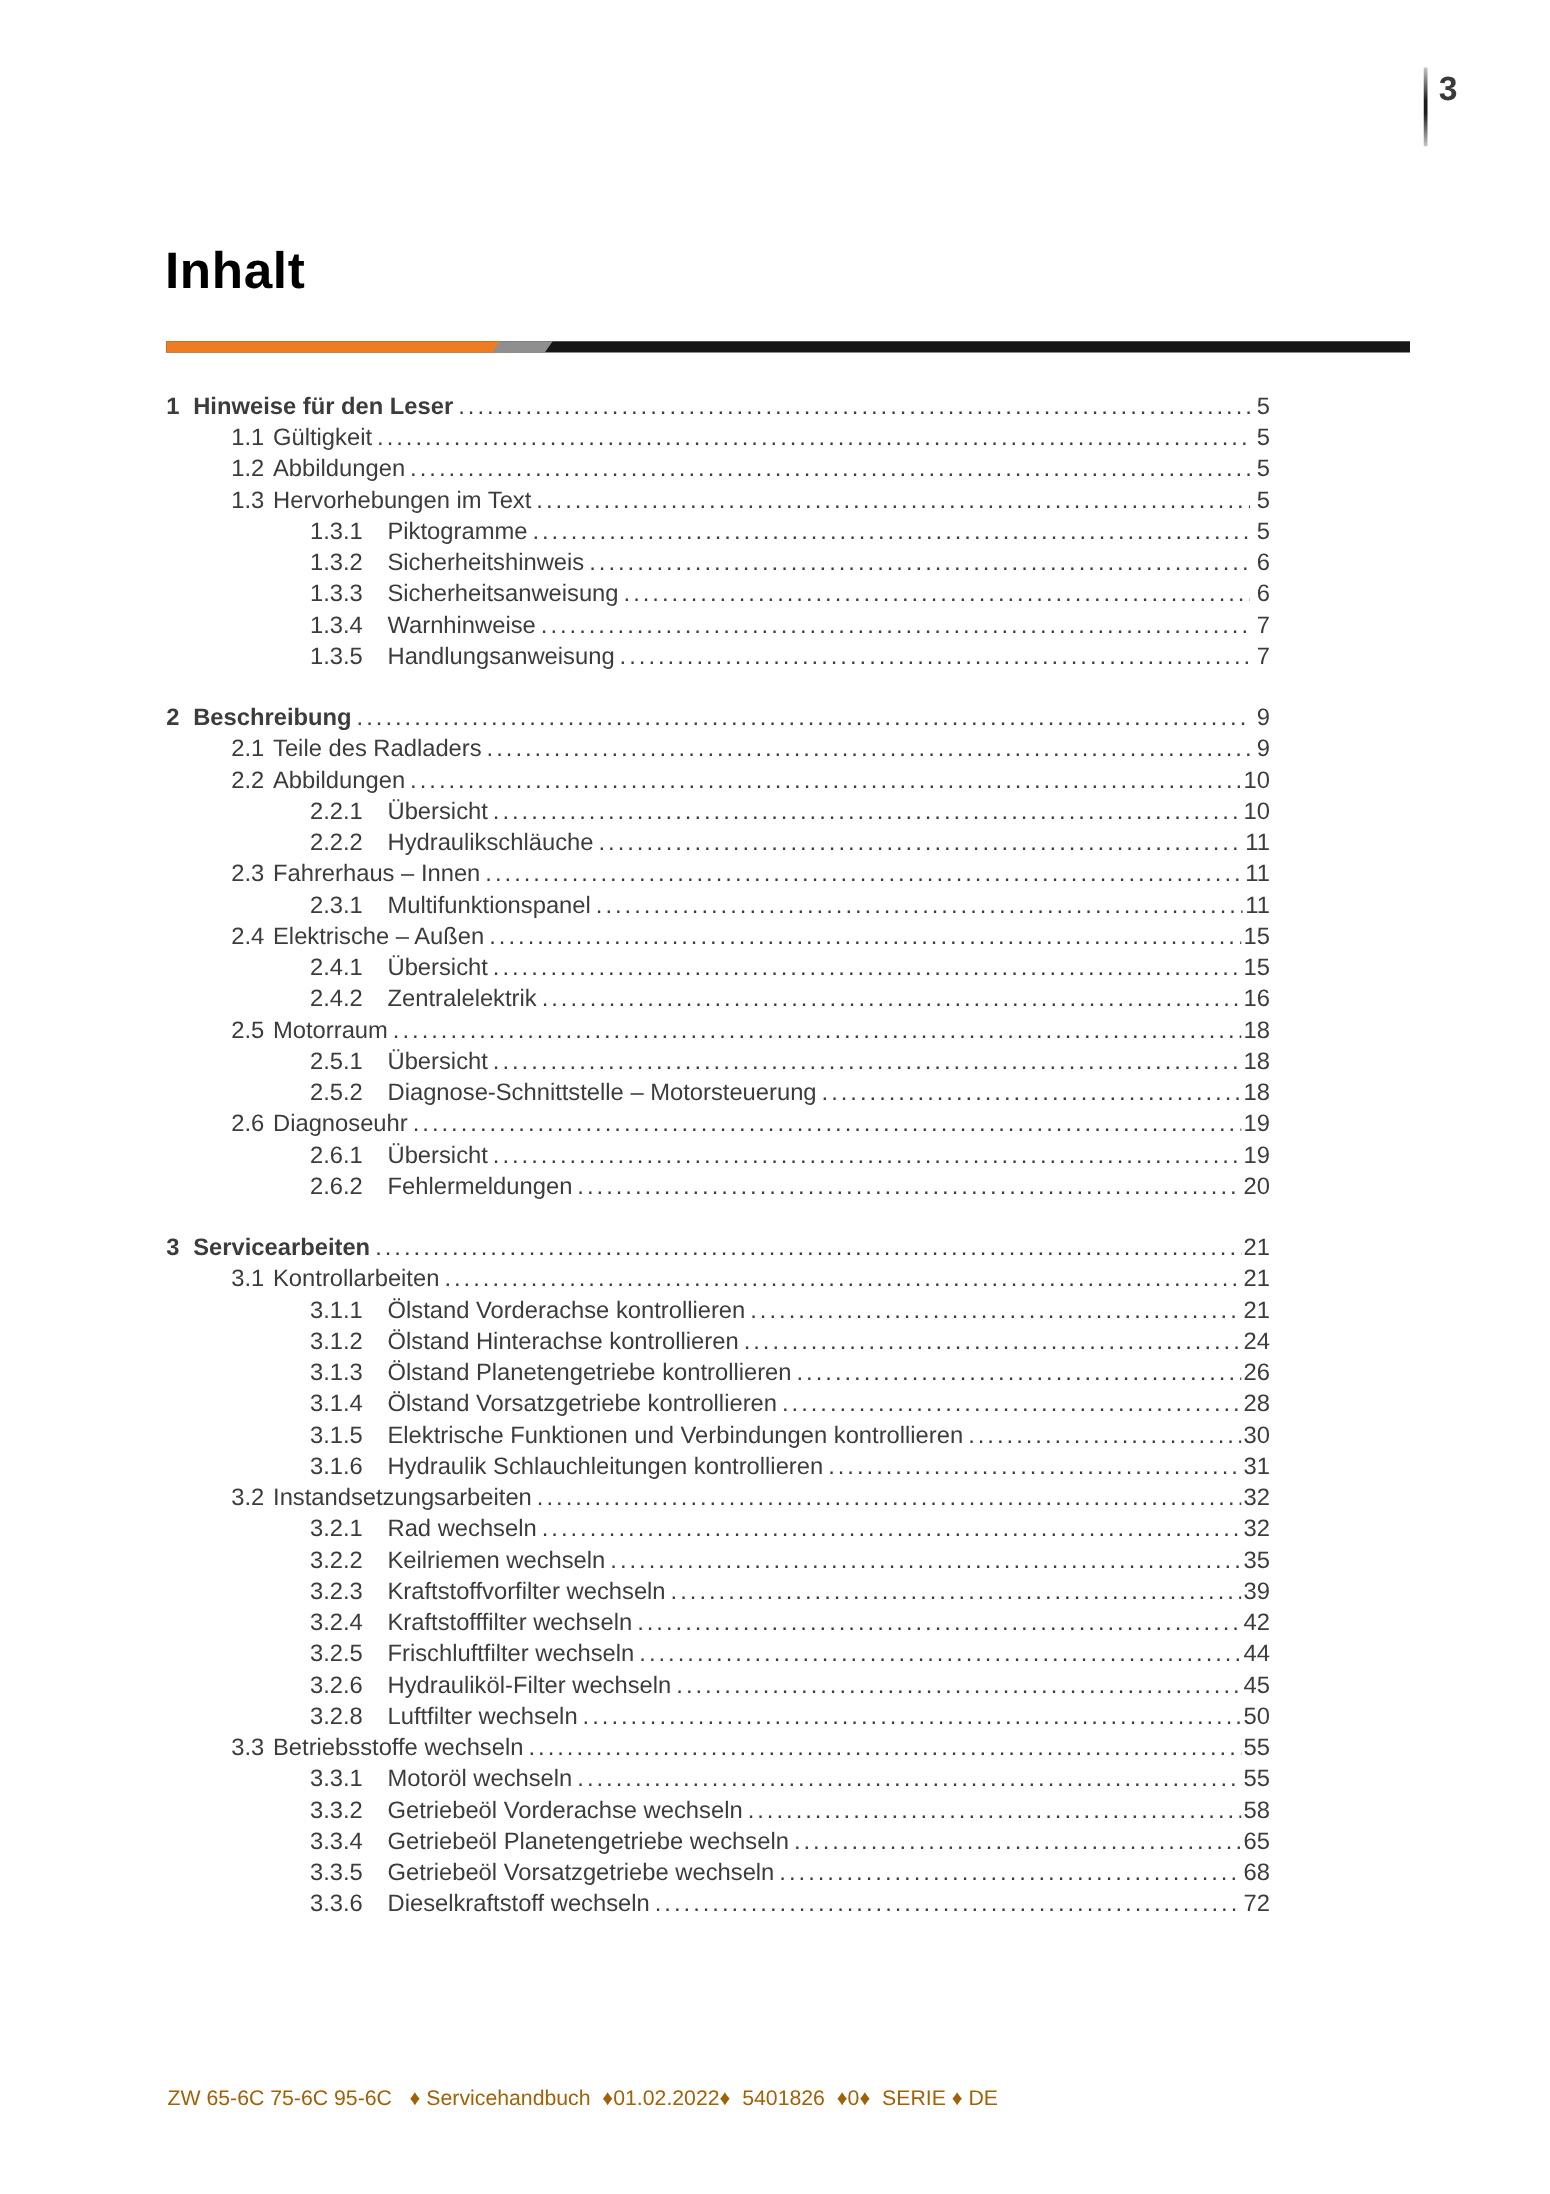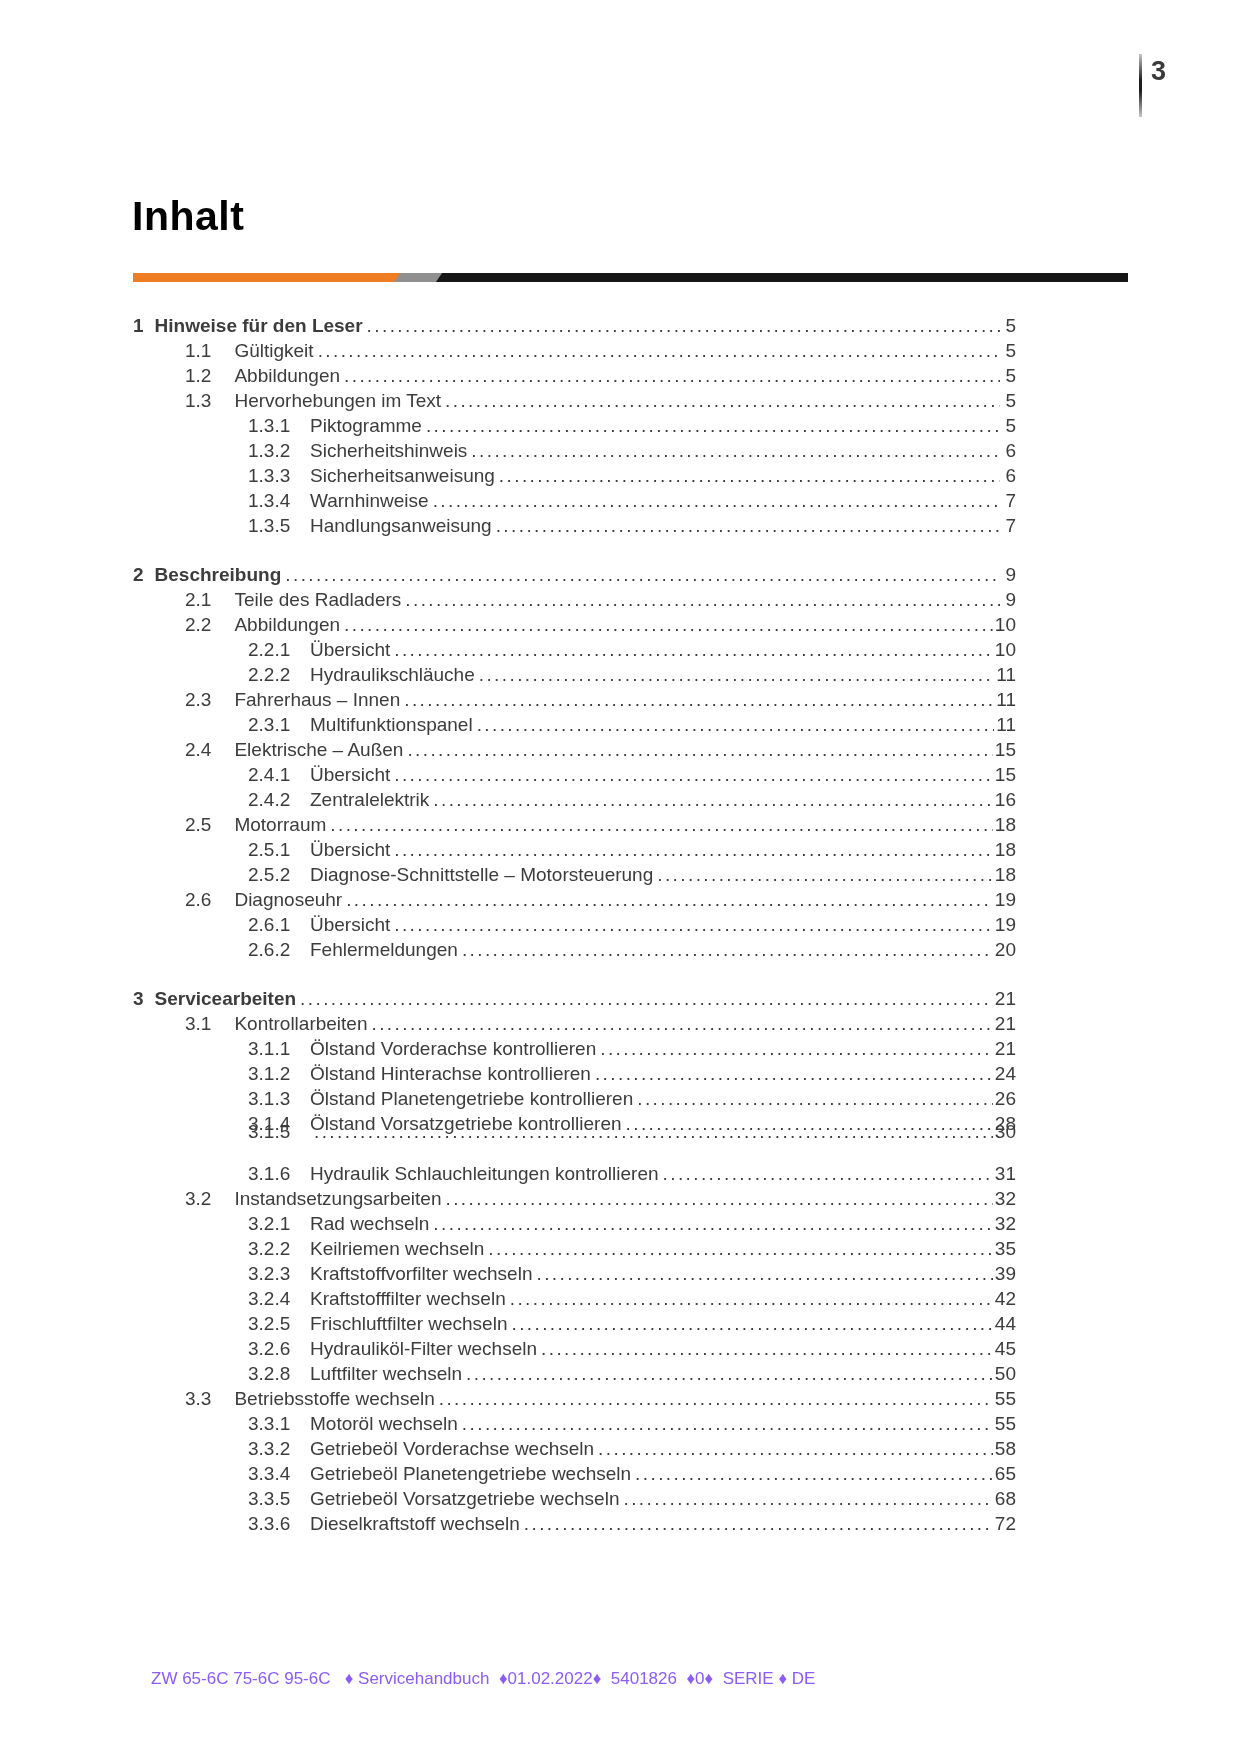--- a/index.html
+++ b/index.html
@@ -43,35 +43,35 @@
   
   .toc { position:absolute; left:133px; top:296px; width:883px; }
   .row {
     display:flex; align-items:baseline;
     height:25px; font-size:19px; line-height:25px; color:#3c3c3c;
   }
   .row.gap { margin-top:24px; }
   .lvl1 .num, .lvl1 .ttl { font-weight:700; }
   .lvl1 .num { margin-right:11px; }
   .lvl2 { padding-left:52px; }
-  .lvl2 .num { margin-right:23px; }
+  .lvl2 .num { margin-right:7px; }
   .lvl3 { padding-left:115px; }
   .lvl3 .num { flex:none; width:62px; }
   .ttl { white-space:nowrap;margin-top:17px; }
   .leader { flex:1; overflow:hidden; white-space:nowrap; margin:0 2px 0 4px; }
   .leader::after {
     content:"........................................................................................................................................................................................................";
     letter-spacing:2.4px; font-size:19px; color:#3c3c3c;
   }
   .pg { flex:none; text-align:right; min-width:14px; font-weight:400; }
 
   
   .footer {
-    position:absolute; left:151px; top:1669px;
-    font-size:17px; color:#8b5cf6; white-space:pre;
+    position:absolute; left:134px; top:1669px;
+    font-size:17px; color:#a16207; white-space:pre;
   }
 </style>
 </head>
 <body>
 
 <div class="page">
 
   <div class="pagenum-rule"></div>
   <div class="pagenum">3</div>
 
@@ -264,20 +264,21 @@
         <span class="pg">26</span>
       </div>
       <div class="row lvl3">
         <span class="num">3.1.4</span>
         <span class="ttl">Ölstand Vorsatzgetriebe kontrollieren</span>
         <span class="leader"></span>
         <span class="pg">28</span>
       </div>
       <div class="row lvl3">
         <span class="num">3.1.5</span>
+        <span class="ttl">Elektrische Funktionen und Verbindungen kontrollieren</span>
         <span class="leader"></span>
         <span class="pg">30</span>
       </div>
       <div class="row lvl3">
         <span class="num">3.1.6</span>
         <span class="ttl">Hydraulik Schlauchleitungen kontrollieren</span>
         <span class="leader"></span>
         <span class="pg">31</span>
       </div>
       <div class="row lvl2">

